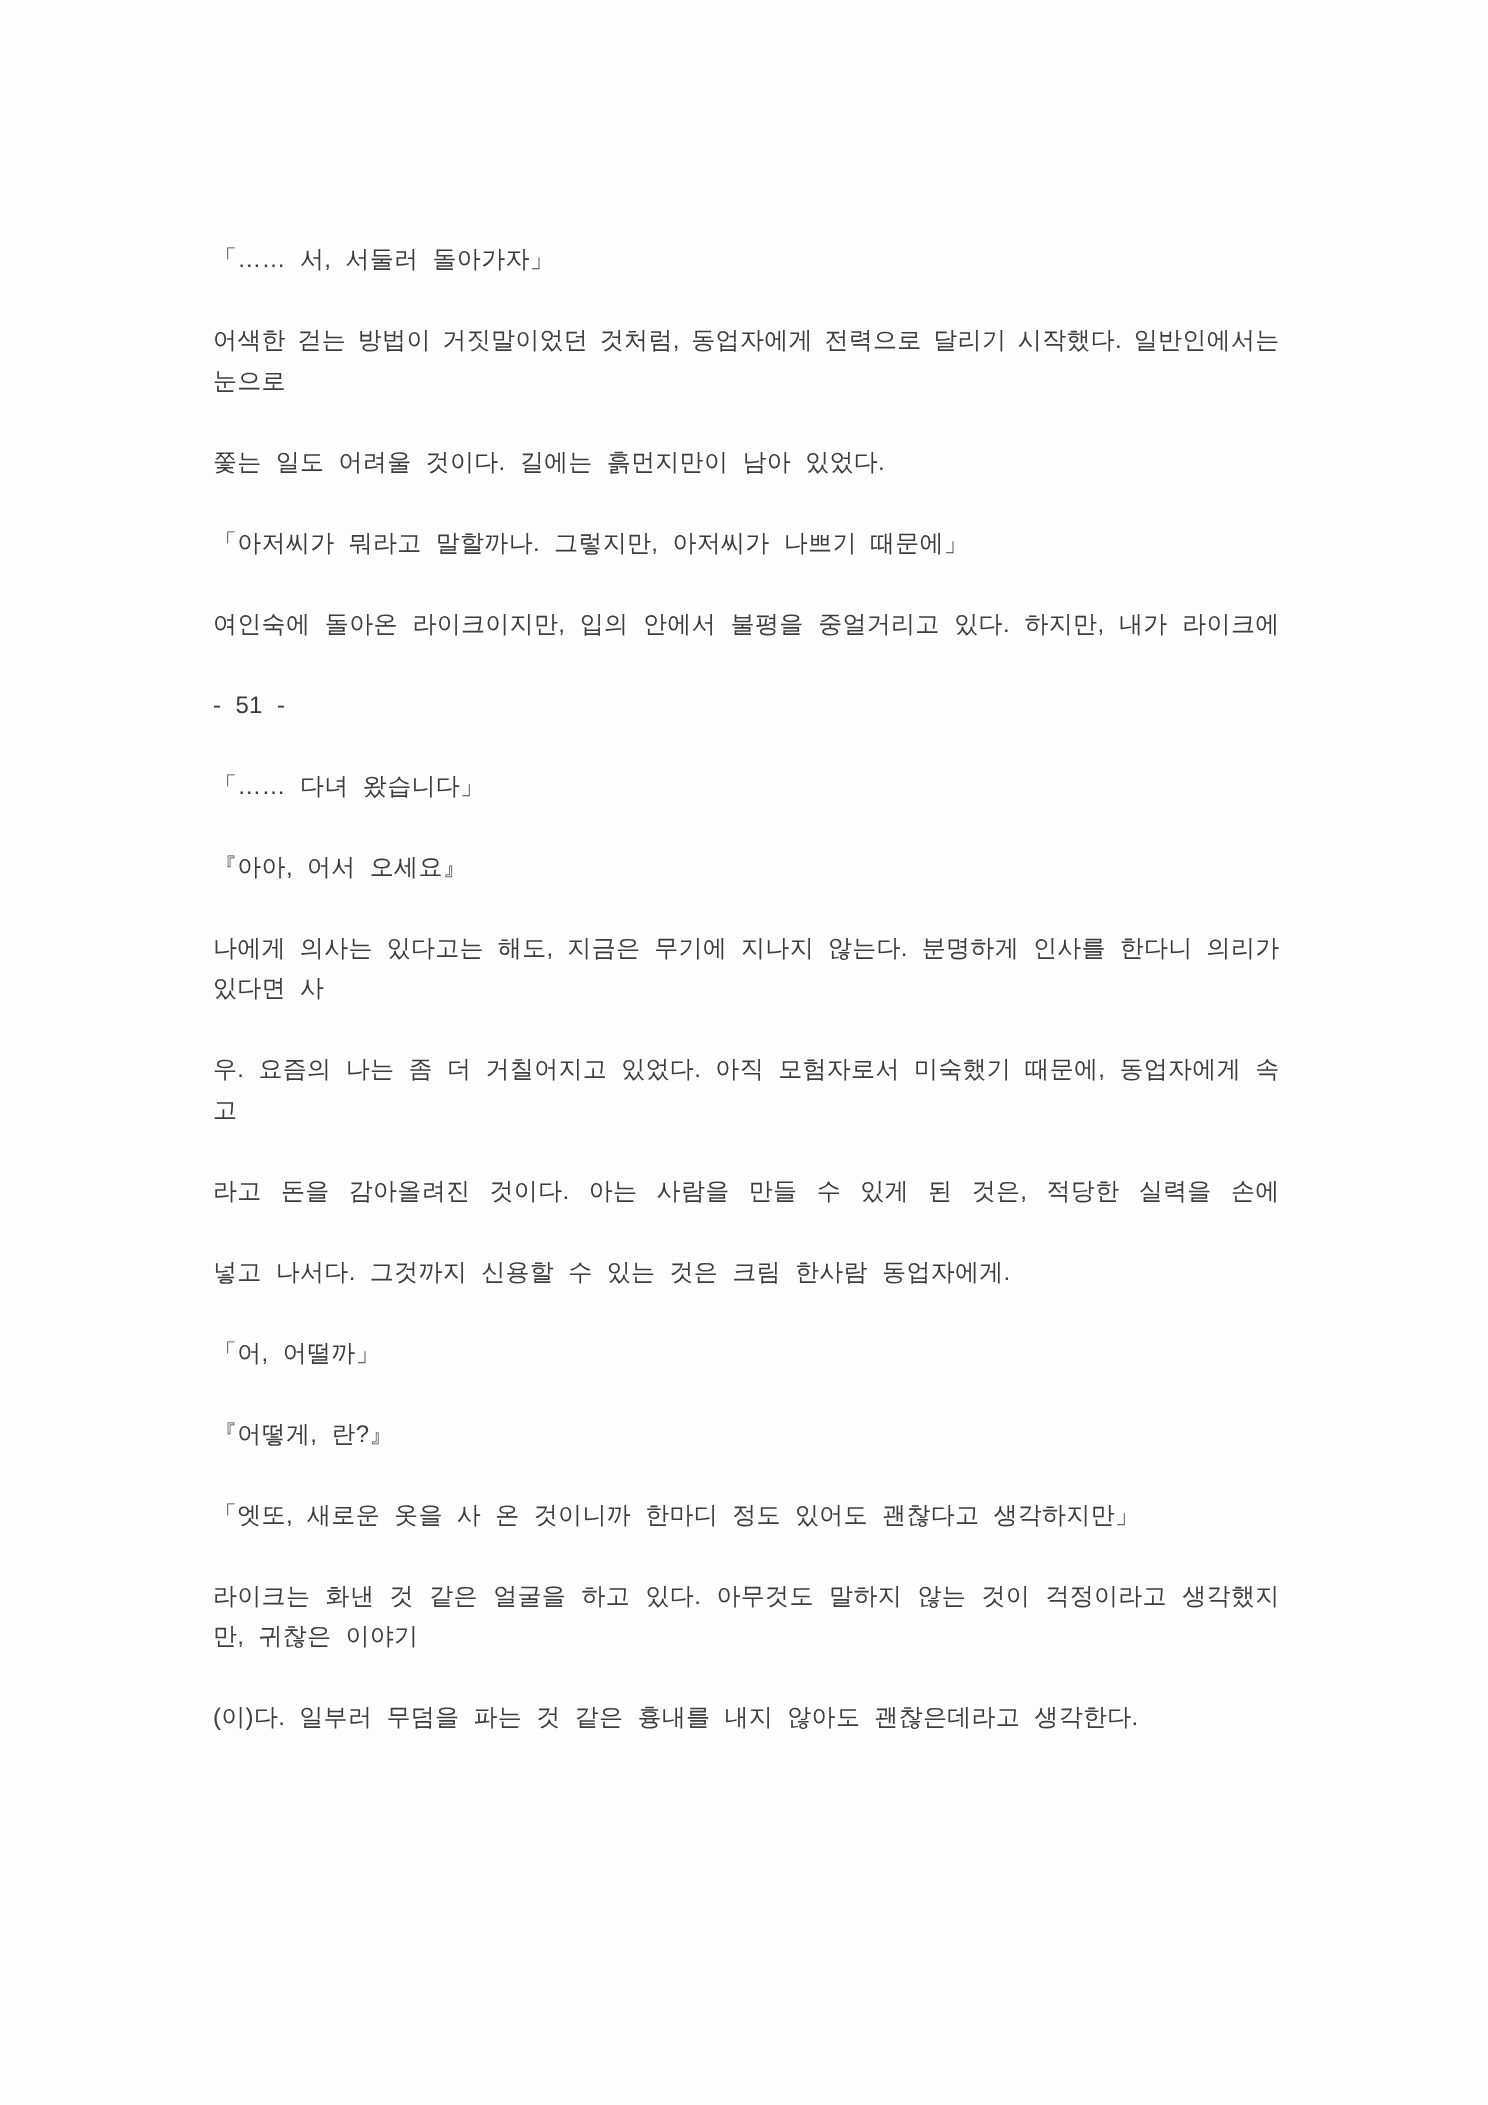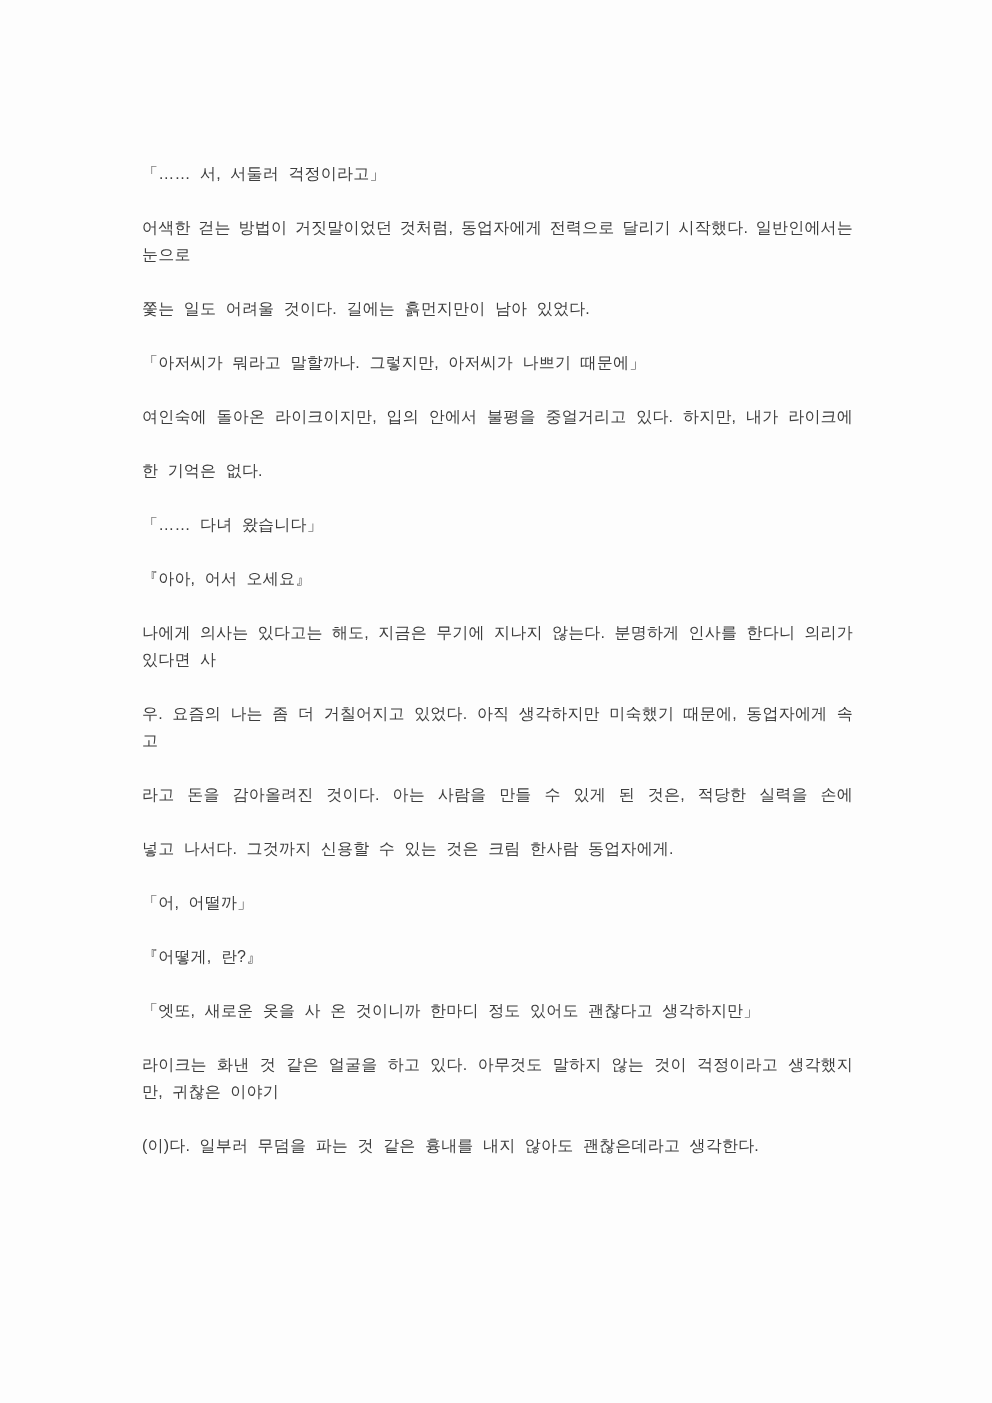--- a/index.html
+++ b/index.html
@@ -37,50 +37,50 @@
     text-align: justify;
     text-align-last: justify;
     word-spacing: normal;
   }
 </style>
 </head>
 <body style="background: rgb(253, 253, 253); color: rgb(61, 61, 61);">
 
 <main class="page">
     <p class="para">
-      <span class="line">「…… 서, 서둘러 걱정이라고」</span>
+      <span class="line">「…… 서, 서둘러 돌아가자」</span>
     </p>
     <p class="para">
       <span class="line fill">어색한 걷는 방법이 거짓말이었던 것처럼, 동업자에게 전력으로 달리기 시작했다. 일반인에서는</span>
       <span class="line">눈으로</span>
     </p>
     <p class="para">
       <span class="line">쫓는 일도 어려울 것이다. 길에는 흙먼지만이 남아 있었다.</span>
     </p>
     <p class="para">
       <span class="line">「아저씨가 뭐라고 말할까나. 그렇지만, 아저씨가 나쁘기 때문에」</span>
     </p>
     <p class="para">
       <span class="line fill">여인숙에 돌아온 라이크이지만, 입의 안에서 불평을 중얼거리고 있다. 하지만, 내가 라이크에</span>
     </p>
     <p class="para">
-      <span class="line">한 기억은 없다.</span>
+      <span class="line">- 51 -</span>
     </p>
     <p class="para">
       <span class="line">「…… 다녀 왔습니다」</span>
     </p>
     <p class="para">
       <span class="line">『아아, 어서 오세요』</span>
     </p>
     <p class="para">
       <span class="line fill">나에게 의사는 있다고는 해도, 지금은 무기에 지나지 않는다. 분명하게 인사를 한다니 의리가</span>
       <span class="line">있다면 사</span>
     </p>
     <p class="para">
-      <span class="line fill">우. 요즘의 나는 좀 더 거칠어지고 있었다. 아직 생각하지만 미숙했기 때문에, 동업자에게 속</span>
+      <span class="line fill">우. 요즘의 나는 좀 더 거칠어지고 있었다. 아직 모험자로서 미숙했기 때문에, 동업자에게 속</span>
       <span class="line">고</span>
     </p>
     <p class="para">
       <span class="line fill">라고 돈을 감아올려진 것이다. 아는 사람을 만들 수 있게 된 것은, 적당한 실력을 손에</span>
     </p>
     <p class="para">
       <span class="line">넣고 나서다. 그것까지 신용할 수 있는 것은 크림 한사람 동업자에게.</span>
     </p>
     <p class="para">
       <span class="line">「어, 어떨까」</span>

